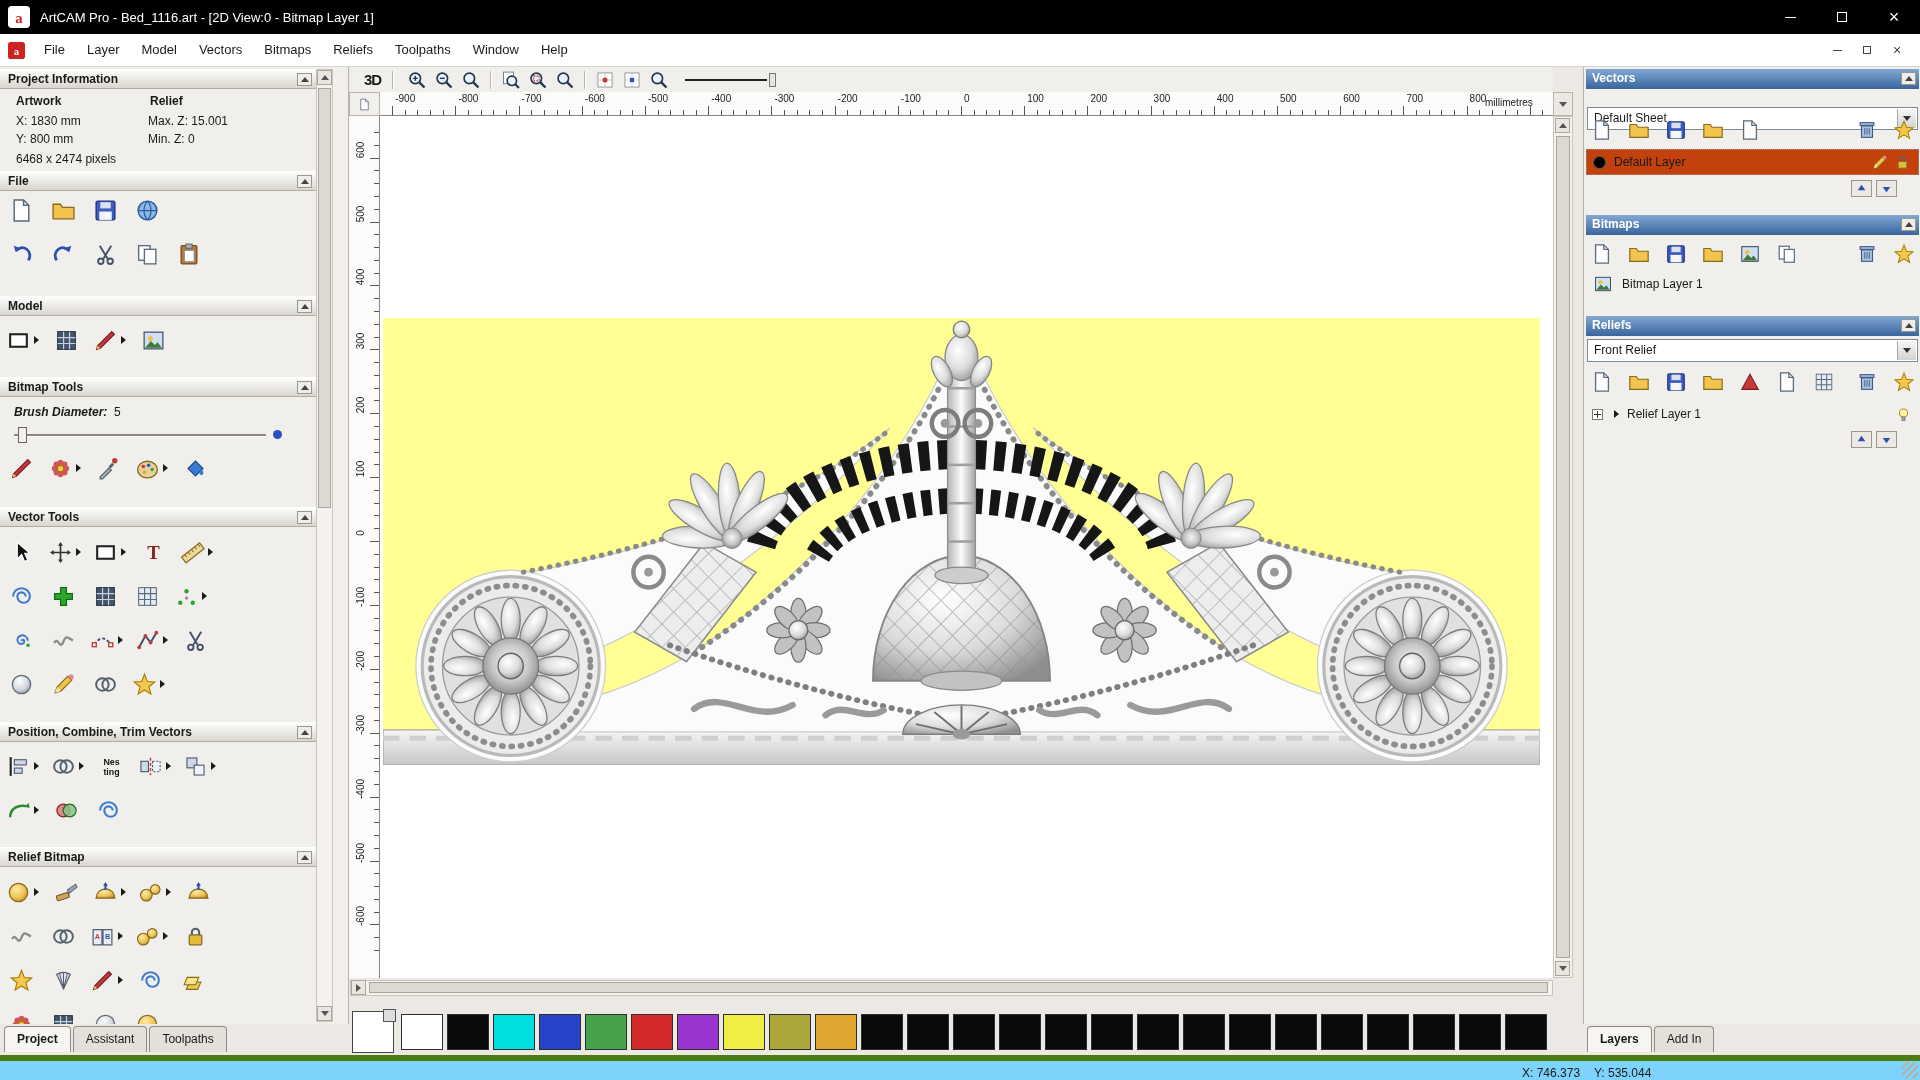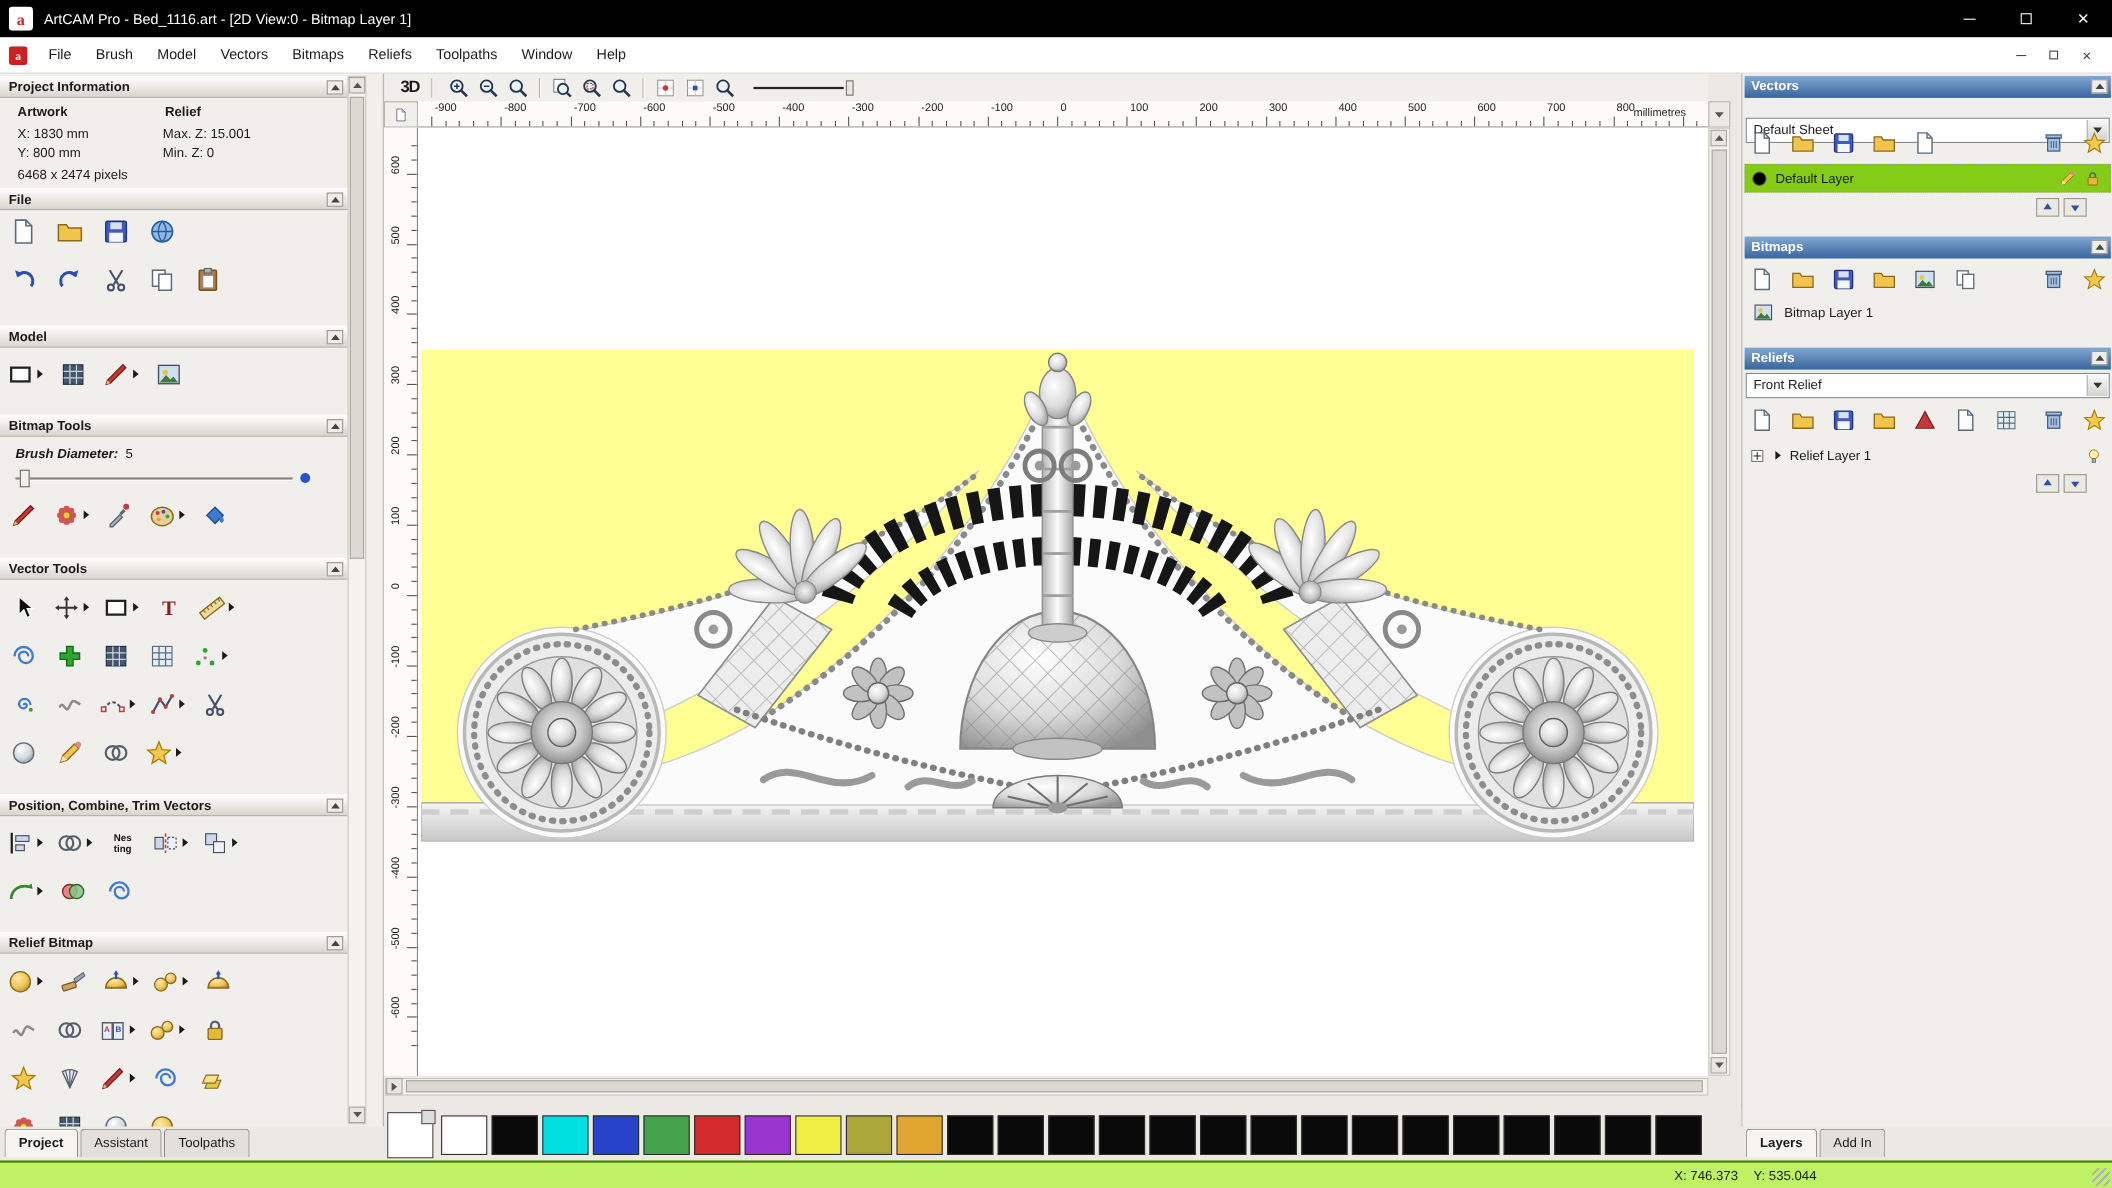--- a/index.html
+++ b/index.html
@@ -82,37 +82,37 @@
 .bluehdr{position:absolute;left:2px;width:333px;height:20px;background:linear-gradient(#82a8d4,#39659c);color:#fff;font-weight:bold;font-size:12px;line-height:18px;padding-left:6px}
 .bluehdr .uparr{top:3px;right:3px}
 .combo{position:absolute;left:3px;width:331px;height:23px;background:#fff;border:1px solid #7f8c98;font-size:12px;line-height:21px;padding-left:6px}
 .cbtn{position:absolute;right:1px;top:1px;width:19px;height:19px;background:linear-gradient(#f8f8f8,#d4d2cc);border-left:1px solid #aaa;display:flex;align-items:center;justify-content:center}
 .cbtn::after{content:"";border-left:4px solid transparent;border-right:4px solid transparent;border-top:5px solid #333}
 .rtool{position:absolute;left:5px;width:328px;display:flex;align-items:center;gap:11px;height:30px}
 .rtool .tool{min-width:26px;height:26px}
 .rtool .ic{width:22px;height:22px}
 .gapL{margin-left:auto}
 .layerrow{position:absolute;left:2px;width:333px;height:26px;display:flex;align-items:center;gap:8px;padding:0 6px;font-size:12px}
-.layerrow.sel{background:#84cc16;border:1px dotted #97948c}
+.layerrow.sel{background:#c2410c;border:1px dotted #97948c}
 .rowicons{margin-left:auto;display:flex;gap:3px}
 .rowicons .tool{min-width:20px;height:20px}
 .rowicons .ic{width:17px;height:17px}
 .dotswatch{width:13px;height:13px;border-radius:50%;background:#000;border:1px solid #555;flex:none}
 .plusbox{width:11px;height:11px;border:1px solid #777;background:#fff;position:relative;flex:none}
 .plusbox::before{content:"";position:absolute;left:1px;right:1px;top:4px;height:1px;background:#333}
 .plusbox::after{content:"";position:absolute;top:1px;bottom:1px;left:4px;width:1px;background:#333}
 .updn{position:absolute;display:flex;gap:4px}
 .udbtn{width:21px;height:17px;background:#ece9e3;border:1px solid #9a978f;display:flex;align-items:center;justify-content:center}
 
 .palettebar{position:absolute;left:352px;top:1008px;width:1231px;height:47px;background:#ece9e4;display:flex;align-items:center}
 .special{width:42px;height:42px;background:#fff;border:1px solid #444;margin-right:7px;position:relative;flex:none}
 .special .mk{position:absolute;right:-3px;top:-3px;width:13px;height:13px;background:#ddd;border:1px solid #555}
 .swatches{display:flex;gap:4px}
 .swatch{width:42px;height:36px;border:1px solid #2e2e2e;flex:none}
-.statusbar{position:absolute;left:0;top:1055px;width:1920px;height:25px;background:#bef264;border-top:2px solid #4d7c0f}
+.statusbar{position:absolute;left:0;top:1055px;width:1920px;height:25px;background:#7dd3fc;border-top:6px solid #4d7c0f}
 .statfield{position:absolute;top:5px;font-size:12px}
 .grip{position:absolute;right:2px;bottom:2px;width:16px;height:16px;background:repeating-linear-gradient(135deg,transparent 0 3px,#b5b1a9 3px 5px)}
 </style>
 </head>
 <body>
 
 <svg width="0" height="0" style="position:absolute" aria-hidden="true">
 <defs>
   <radialGradient id="rgIcDome" cx="0.38" cy="0.32" r="0.8">
         <stop offset="0" stop-color="#fff"></stop>
@@ -410,21 +410,21 @@
     </div>
   </div>
 
   <div class="menubar">
     <svg class="mdico" viewBox="0 0 24 24">
         <rect width="24" height="24" rx="4" fill="#c22"></rect>
         <text x="12" y="18" font-size="15" font-weight="bold" text-anchor="middle" fill="#fff" font-family="'Liberation Serif',serif">a</text>
       </svg>
     <div class="menus">
         <span class="mitem">File</span>
-        <span class="mitem">Brush</span>
+        <span class="mitem">Layer</span>
         <span class="mitem">Model</span>
         <span class="mitem">Vectors</span>
         <span class="mitem">Bitmaps</span>
         <span class="mitem">Reliefs</span>
         <span class="mitem">Toolpaths</span>
         <span class="mitem">Window</span>
         <span class="mitem">Help</span>
       </div>
     <div class="mdictrl">
       <div class="mbtn">

